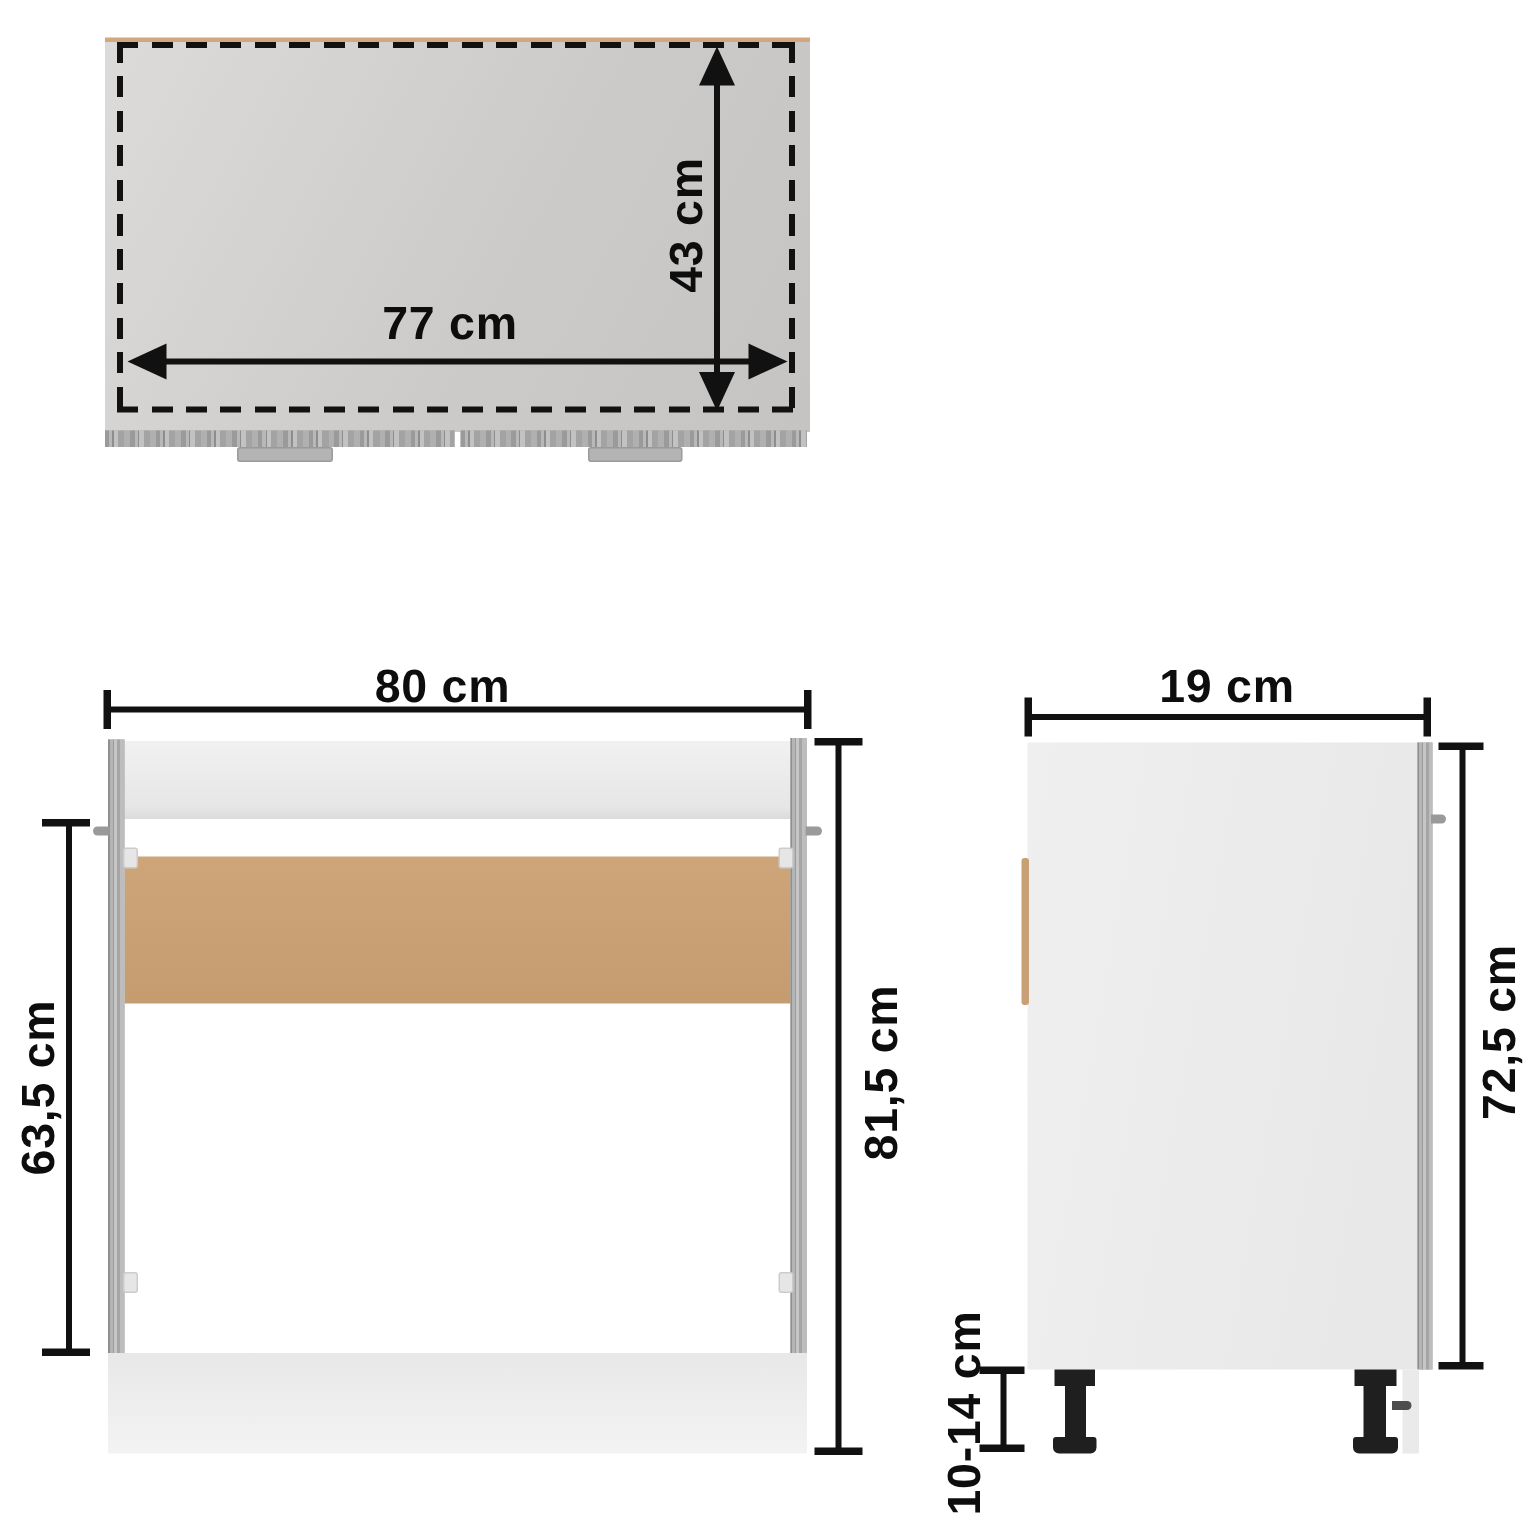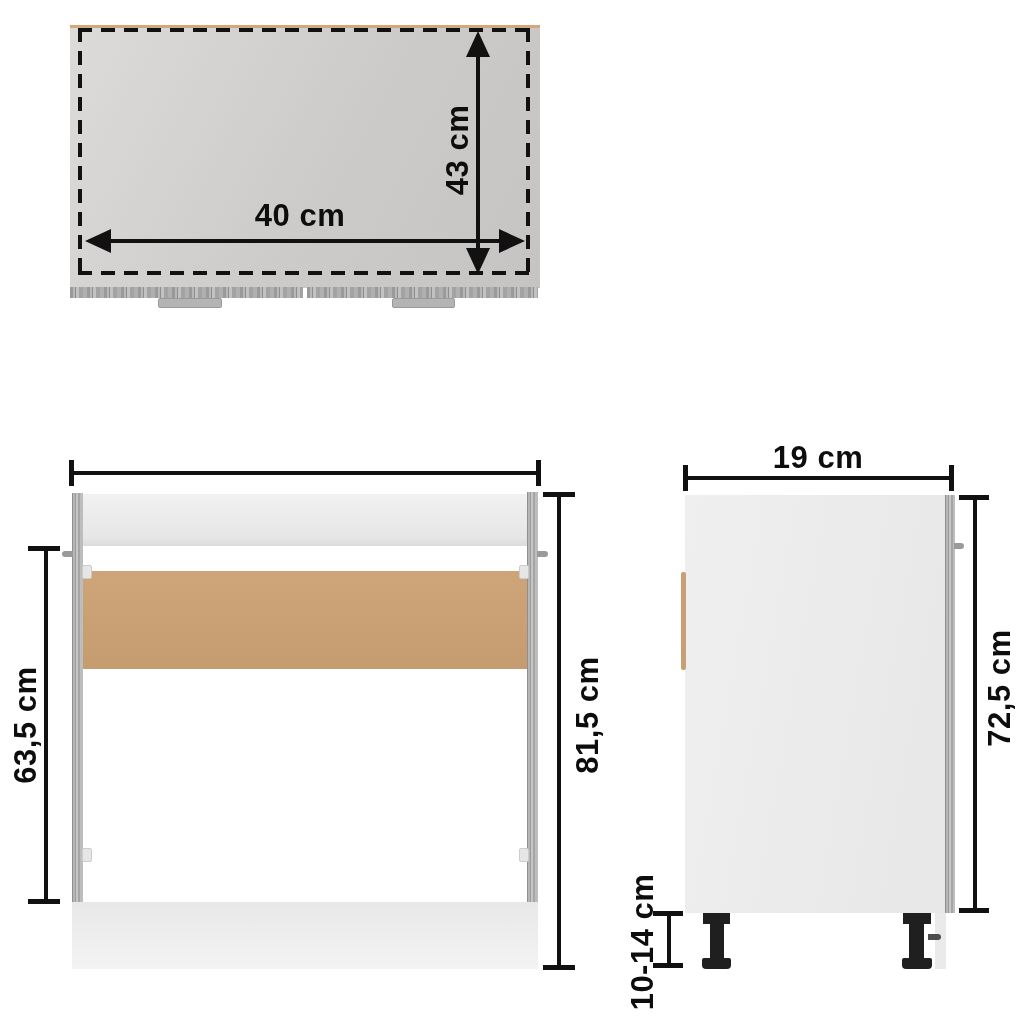--- a/index.html
+++ b/index.html
@@ -63,21 +63,21 @@
       <div class="dash-h" style="left:0;right:0;bottom:0;"></div>
       <div class="dash-v" style="top:0;bottom:0;left:0;"></div>
       <div class="dash-v" style="top:0;bottom:0;right:0;"></div>
     </div>
 
     <div class="abs" style="left:85px;top:228px;width:440px;height:26px;">
       <div class="abs" style="left:16px;right:16px;top:11px;height:4px;background:var(--ink);"></div>
       <div class="head head-left" style="left:0;top:1px;"></div>
       <div class="head head-right" style="right:0;top:1px;"></div>
     </div>
-    <div class="dim-label" style="left:230px;top:199px;width:140px;">40 cm</div>
+    <div class="dim-label" style="left:230px;top:199px;width:140px;">77 cm</div>
 
     <div class="abs" style="left:465px;top:31px;width:26px;height:243px;">
       <div class="abs" style="top:16px;bottom:16px;left:11px;width:4px;background:var(--ink);"></div>
       <div class="head head-up" style="top:0;left:1px;"></div>
       <div class="head head-down" style="bottom:0;left:1px;"></div>
     </div>
     <div class="dim-label rot" style="left:383px;top:133px;width:150px;height:34px;">43 cm</div>
 
     <div class="abs wood-strip" style="left:70px;top:287px;width:233px;height:11px;"></div>
     <div class="abs wood-strip" style="left:307px;top:287px;width:231px;height:11px;"></div>
@@ -99,20 +99,21 @@
     <div class="hinge-tab" style="left:519px;top:135px;"></div>
     <div class="hinge-tab" style="left:519px;top:418px;"></div>
     <div class="pin" style="left:62px;top:121px;width:11px;border-radius:3px 0 0 3px;"></div>
     <div class="pin" style="left:537px;top:121px;width:11px;border-radius:0 3px 3px 0;"></div>
 
     <div class="abs" style="left:72px;top:472px;width:466px;height:67px;background:linear-gradient(180deg,#e8e8e8 0%,#f3f3f3 100%);"></div>
 
     <div class="dline-h" style="left:71px;top:41px;width:468px;"></div>
     <div class="tick-v" style="left:69px;top:30px;"></div>
     <div class="tick-v" style="left:536px;top:30px;"></div>
+    <div class="dim-label" style="left:225px;top:11px;width:140px;">80 cm</div>
 
     <div class="dline-v" style="left:44px;top:118px;height:356px;"></div>
     <div class="tick-h" style="left:28px;top:116px;"></div>
     <div class="tick-h" style="left:28px;top:469px;"></div>
     <div class="dim-label rot" style="left:-54px;top:278px;width:160px;height:34px;">63,5 cm</div>
 
     <div class="dline-v" style="left:557px;top:64px;height:475px;"></div>
     <div class="tick-h" style="left:543px;top:62px;"></div>
     <div class="tick-h" style="left:543px;top:535px;"></div>
     <div class="dim-label rot" style="left:508px;top:268px;width:160px;height:34px;">81,5 cm</div>

